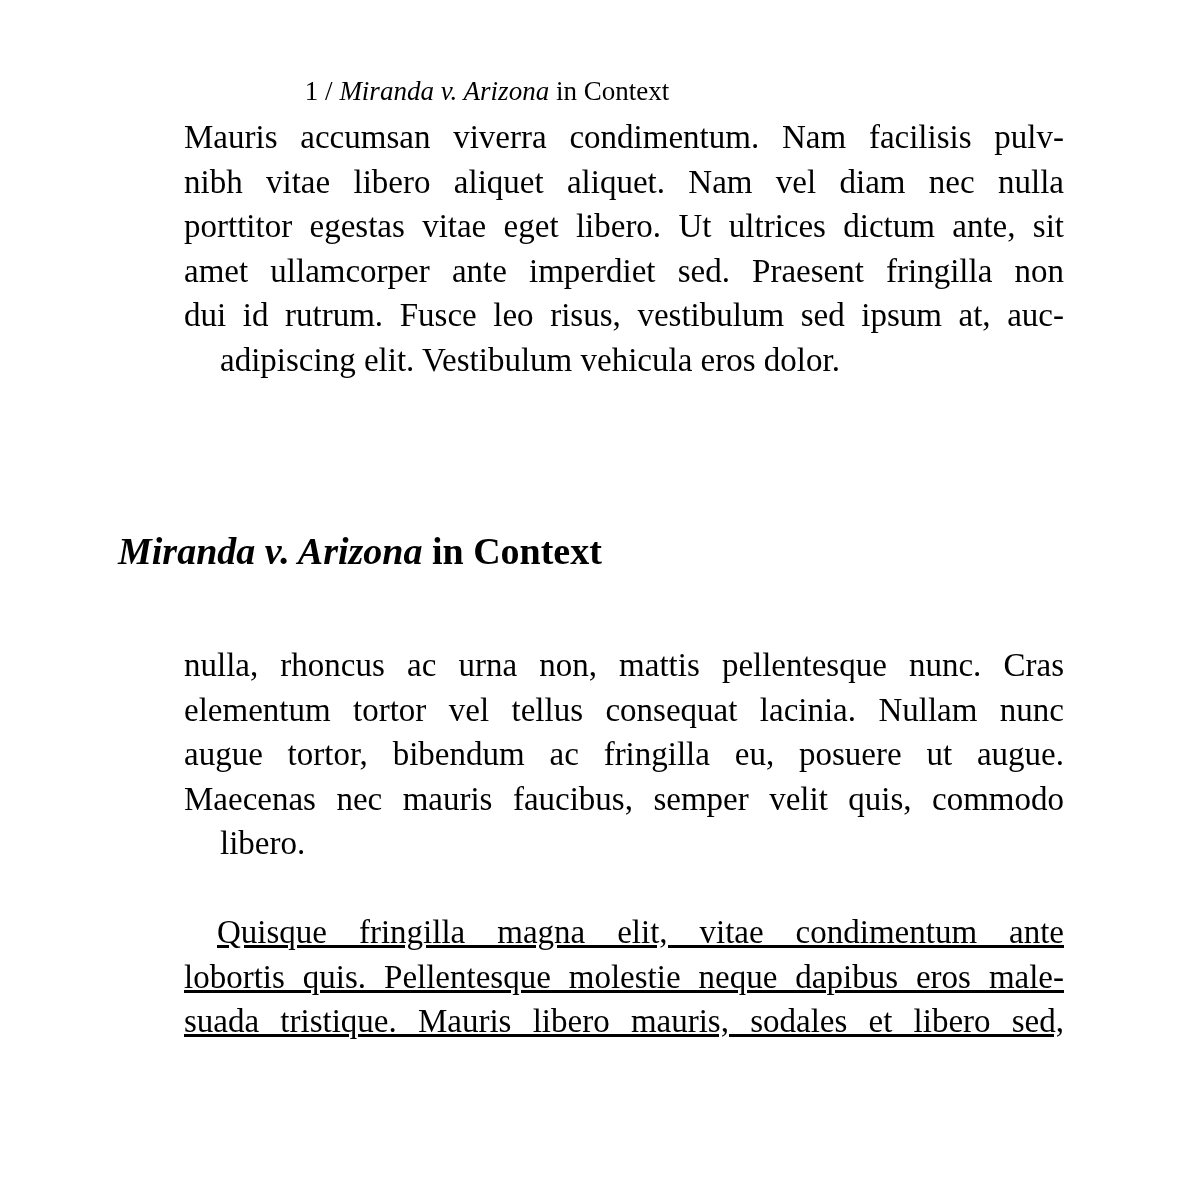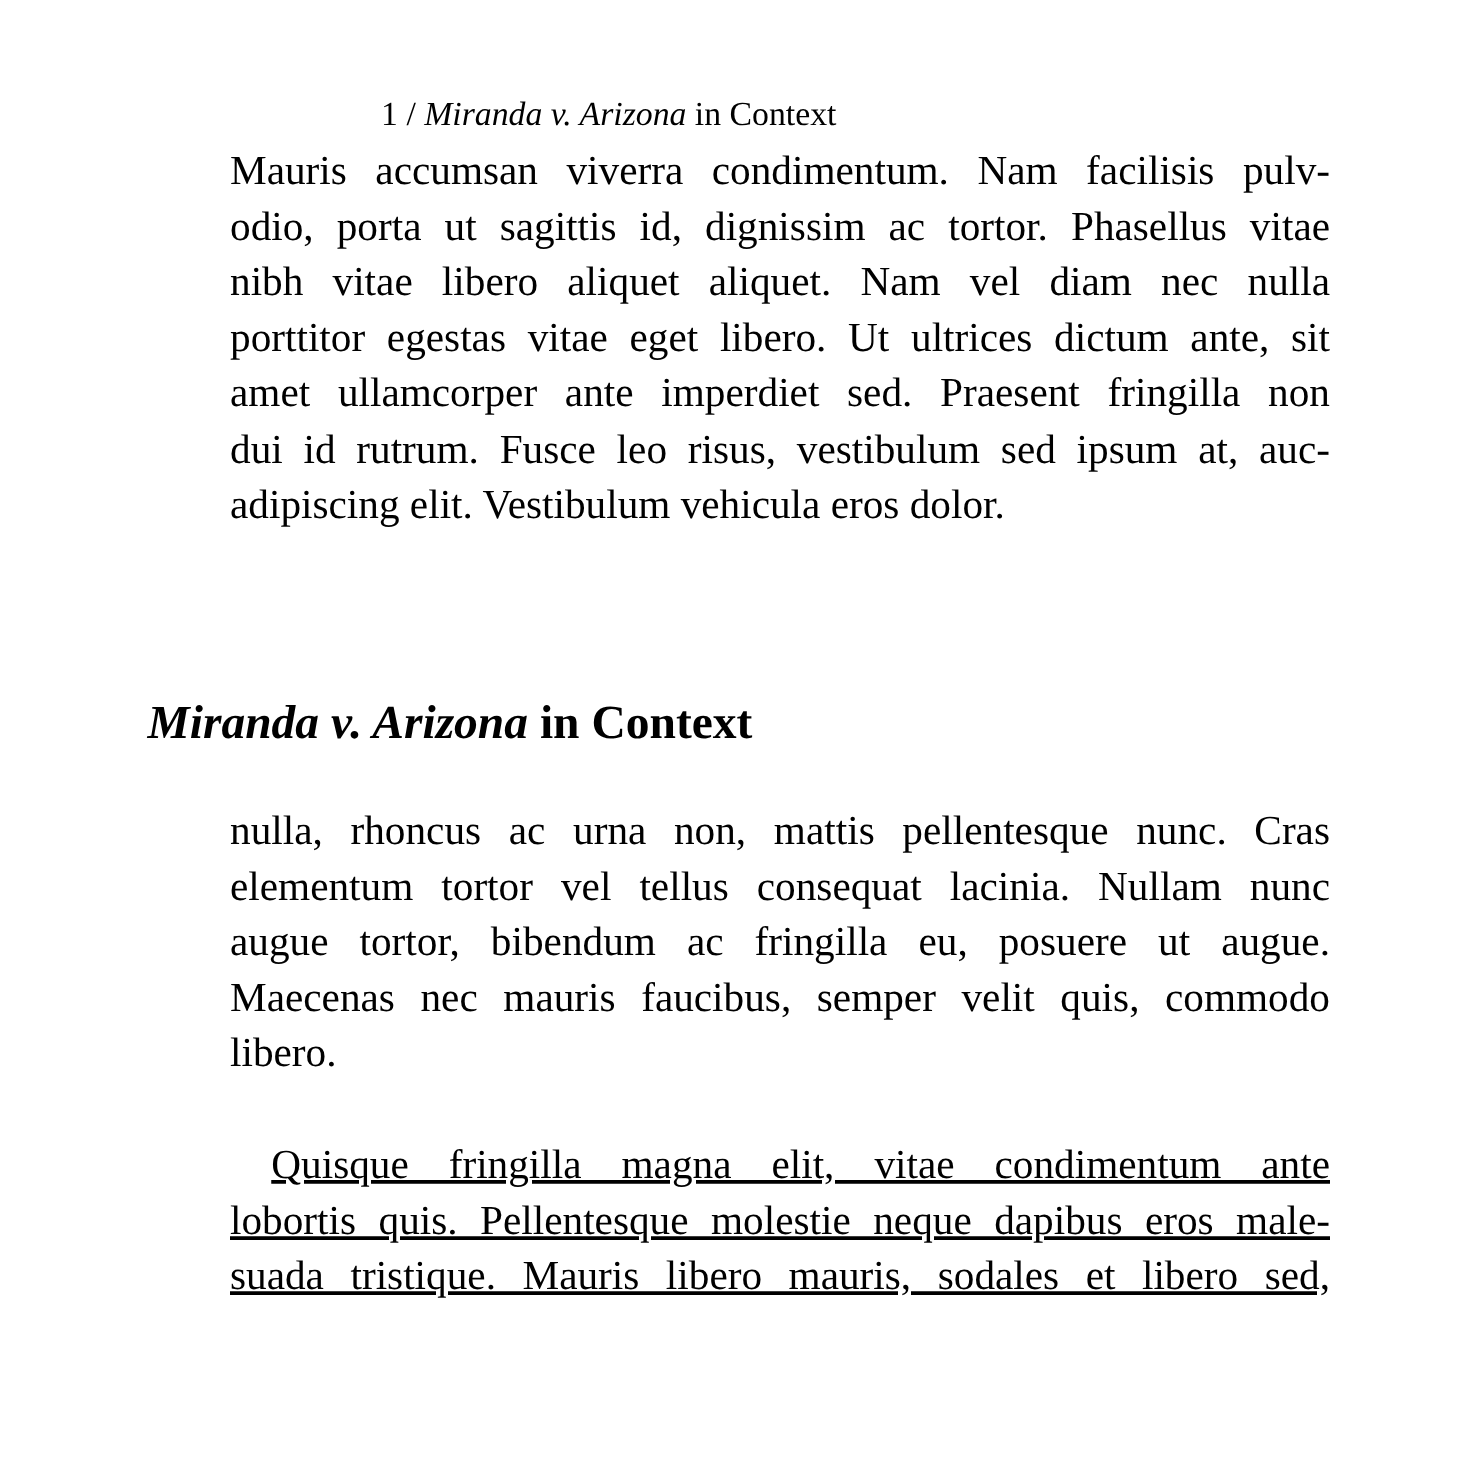--- a/index.html
+++ b/index.html
@@ -40,44 +40,44 @@
   #para-3 { top: 910px; text-decoration: underline; }
 
   .line {
     text-align: justify;
     text-align-last: justify;
     white-space: normal;
   }
   .line--last {
     text-align: right;
     text-align-last: left;
+    margin-left: 36px;
   }
   .line--indent { text-indent: 33px; }
 
   .section-heading {
     position: absolute;
     left: 118px;
-    top: 559px;
+    top: 532px;
     font-size: 38px;
     line-height: 38px;
     font-weight: bold;
     white-space: nowrap;
   }
   .section-heading .italic { font-style: italic; }
 </style>
 </head>
 <body>
 
 <div class="running-header">
   <span>1 / </span><span class="italic">Miranda v. Arizona</span><span> in Context</span>
 </div>
 
 <div class="text-block" id="para-1">
   <div class="line">Mauris accumsan viverra condimentum. Nam facilisis pulv-</div>
-  <div class="line">odio, porta ut sagittis id, dignissim ac tortor. Phasellus vitae</div>
   <div class="line">nibh vitae libero aliquet aliquet. Nam vel diam nec nulla</div>
   <div class="line">porttitor egestas vitae eget libero. Ut ultrices dictum ante, sit</div>
   <div class="line">amet ullamcorper ante imperdiet sed. Praesent fringilla non</div>
   <div class="line">dui id rutrum. Fusce leo risus, vestibulum sed ipsum at, auc-</div>
   <div class="line line--last">adipiscing elit. Vestibulum vehicula eros dolor.</div>
 </div>
 
 <div class="section-heading">
   <span class="italic">Miranda v. Arizona</span><span> in Context</span>
 </div>

